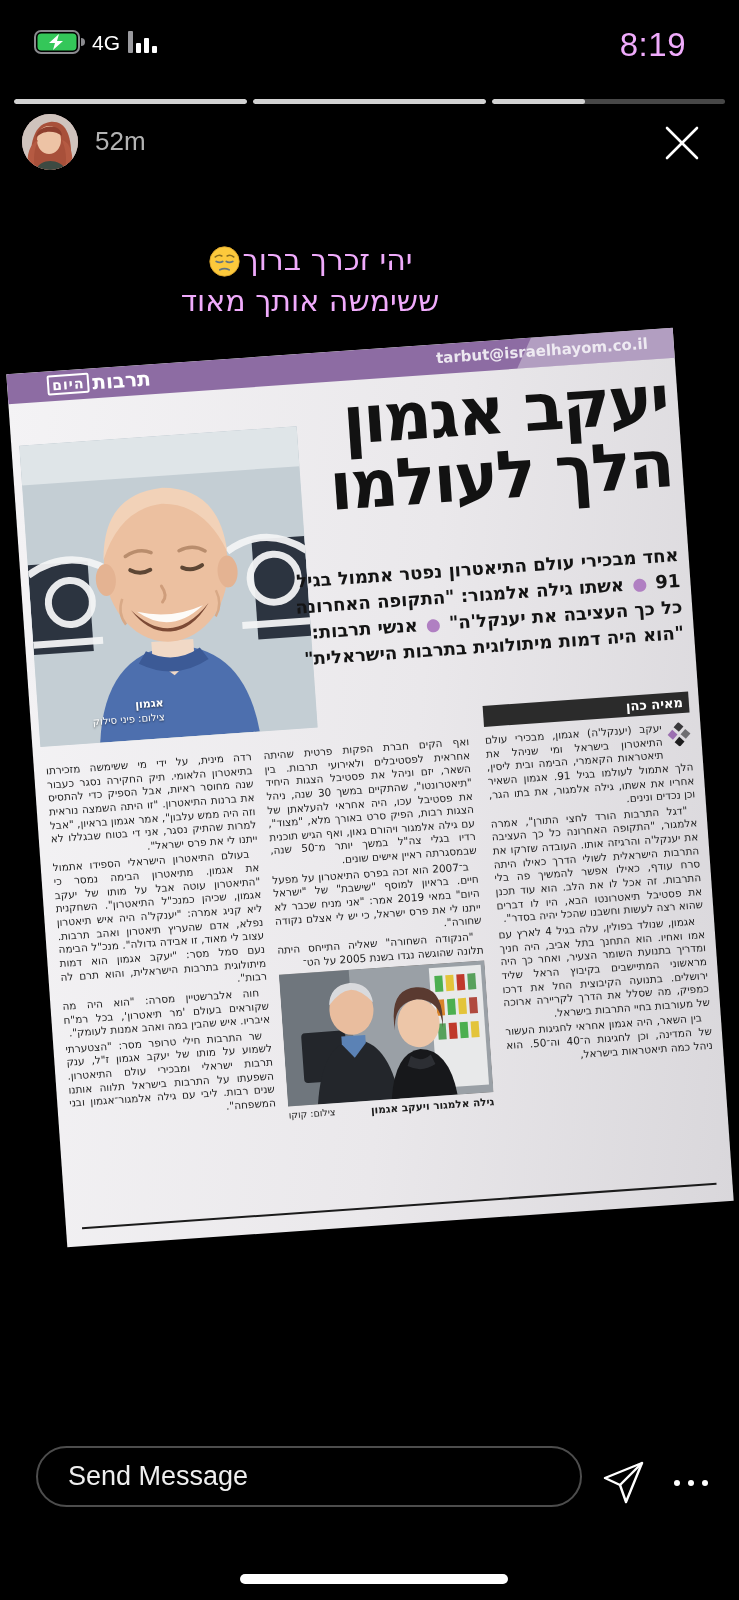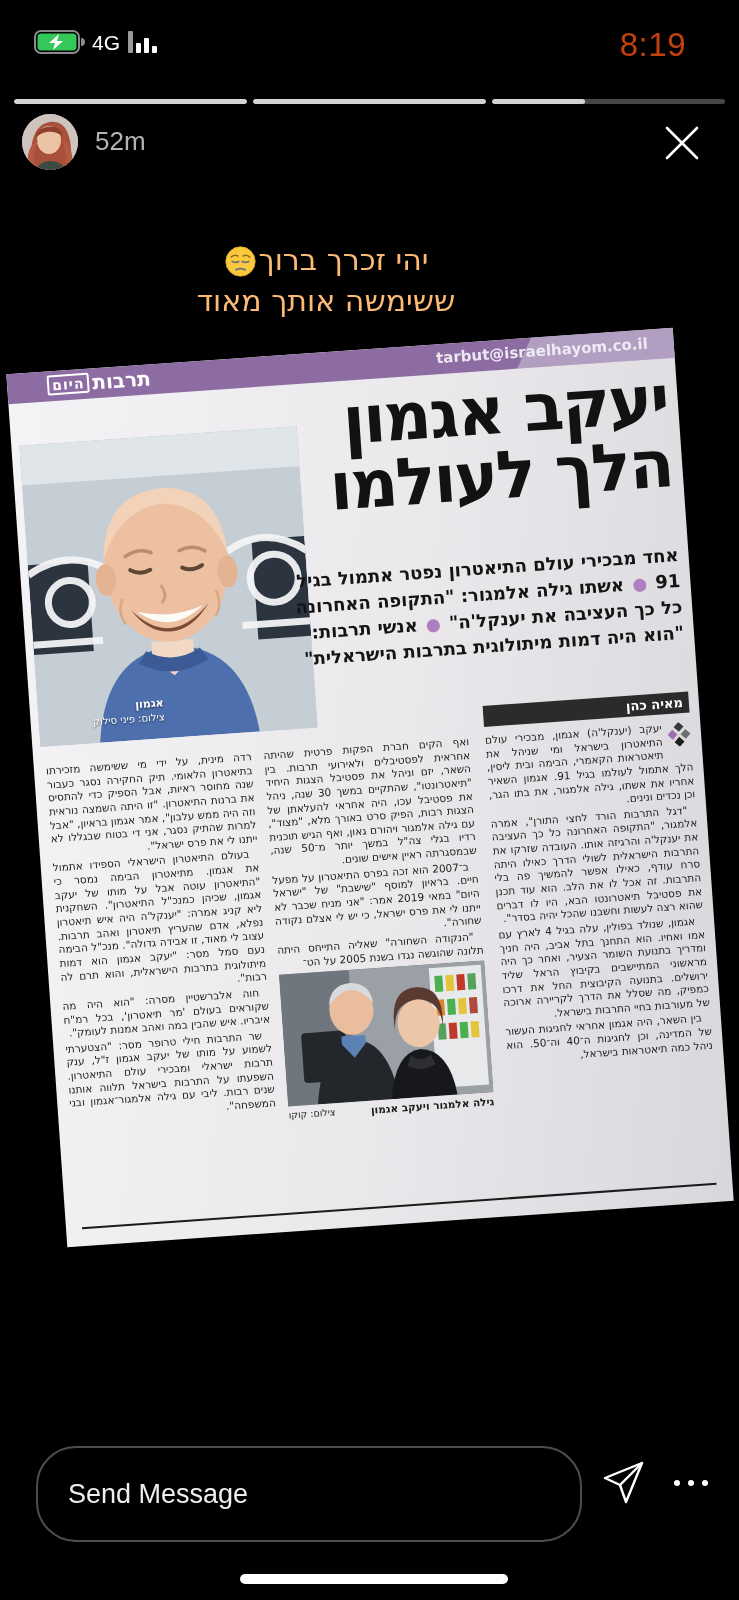--- a/index.html
+++ b/index.html
@@ -11,36 +11,36 @@
   
   #status-bar{left:0;top:0;width:738px;height:70px;}
   #battery{left:34px;top:30px;width:52px;height:24px;}
   #net-label{left:92px;top:31px;color:#fff;font-size:21px;font-weight:400;}
   #signal{left:128px;top:31px;display:flex;align-items:flex-end;gap:3px;height:22px;}
   #signal .bar{width:5px;background:#fff;border-radius:1px;}
   #signal .bar.b1{height:22px;background:#9a9a9e;}
   #signal .bar.b2{height:10px;}
   #signal .bar.b3{height:15px;}
   #signal .bar.b4{height:7px;}
-  #clock{right:52px;top:26px;color:#c2410c;font-size:33px;font-weight:500;letter-spacing:.5px;}
+  #clock{right:52px;top:26px;color:#f0abfc;font-size:33px;font-weight:500;letter-spacing:.5px;}
 
   
   #progress-row{left:14px;top:99px;width:711px;display:flex;gap:6px;}
   .progress-track{flex:1;height:5px;border-radius:3px;background:#474747;overflow:hidden;}
   .progress-fill{height:100%;background:#d2d2d2;border-radius:3px;}
 
   
   #avatar{left:22px;top:114px;width:56px;height:56px;border-radius:50%;overflow:hidden;background:#caa;}
   #user-row{left:95px;top:126px;display:flex;align-items:baseline;gap:15px;}
   #username{color:#fff;font-size:27px;font-weight:700;}
   #timestamp{color:#b3b3b3;font-size:26px;font-weight:400;}
   #close-btn{right:36px;top:122px;width:42px;height:42px;cursor:pointer;}
 
   
-  #caption{left:16px;top:240px;width:620px;text-align:center;color:#fdba74;
+  #caption{left:0;top:240px;width:620px;text-align:center;color:#f0abfc;
            font-size:30px;line-height:1.35;font-weight:400;}
   #caption .cap-line{display:flex;justify-content:center;align-items:center;direction:rtl;gap:2px;}
   #pensive-emoji{width:33px;height:33px;margin-top:2px;}
 
   
   #paper{left:36px;top:350px;width:668px;height:875px;
          transform:rotate(-4deg);transform-origin:50% 50%;
          background:linear-gradient(100deg,#f4f3f5 0%,#eae8eb 55%,#d9d7db 100%);
          box-shadow:0 8px 18px rgba(0,0,0,.55);overflow:hidden;}
   #masthead-band{left:0;top:0;width:668px;height:30px;background:#8d6ca3;}
@@ -78,21 +78,21 @@
   #ornament{float:right;margin:2px 0 2px 5px;}
 
   #inset-photo{width:206px;height:132px;background:#777;margin-top:4px;overflow:hidden;}
   #inset-caption{display:flex;justify-content:space-between;direction:rtl;font-weight:700;
                  font-size:10.5px;margin-top:3px;}
   #inset-caption .credit{font-weight:400;font-size:9.5px;}
 
   #bottom-rule{left:16px;top:856px;width:636px;height:2px;background:#1b1b1b;}
 
   
-  #msg-input{left:36px;top:1446px;width:546px;height:96px;border:2px solid #4d4d4d;border-radius:40px;
+  #msg-input{left:36px;top:1446px;width:546px;height:61px;border:2px solid #4d4d4d;border-radius:40px;
              background:transparent;box-sizing:border-box;padding:16px 30px;color:#f2f2f2;font-size:27px;
              font-family:"Liberation Sans",sans-serif;outline:none;}
   #msg-input::placeholder{color:#efefef;opacity:1;}
   #share-btn{left:598px;top:1458px;width:50px;height:50px;cursor:pointer;}
   #more-btn{left:664px;top:1466px;width:54px;height:34px;display:flex;align-items:center;
             justify-content:center;gap:8px;cursor:pointer;}
   #more-btn .dot{width:6px;height:6px;border-radius:50%;background:#fff;}
   #home-indicator{left:240px;top:1574px;width:268px;height:10px;border-radius:5px;background:#fff;}
 </style>
 </head>

